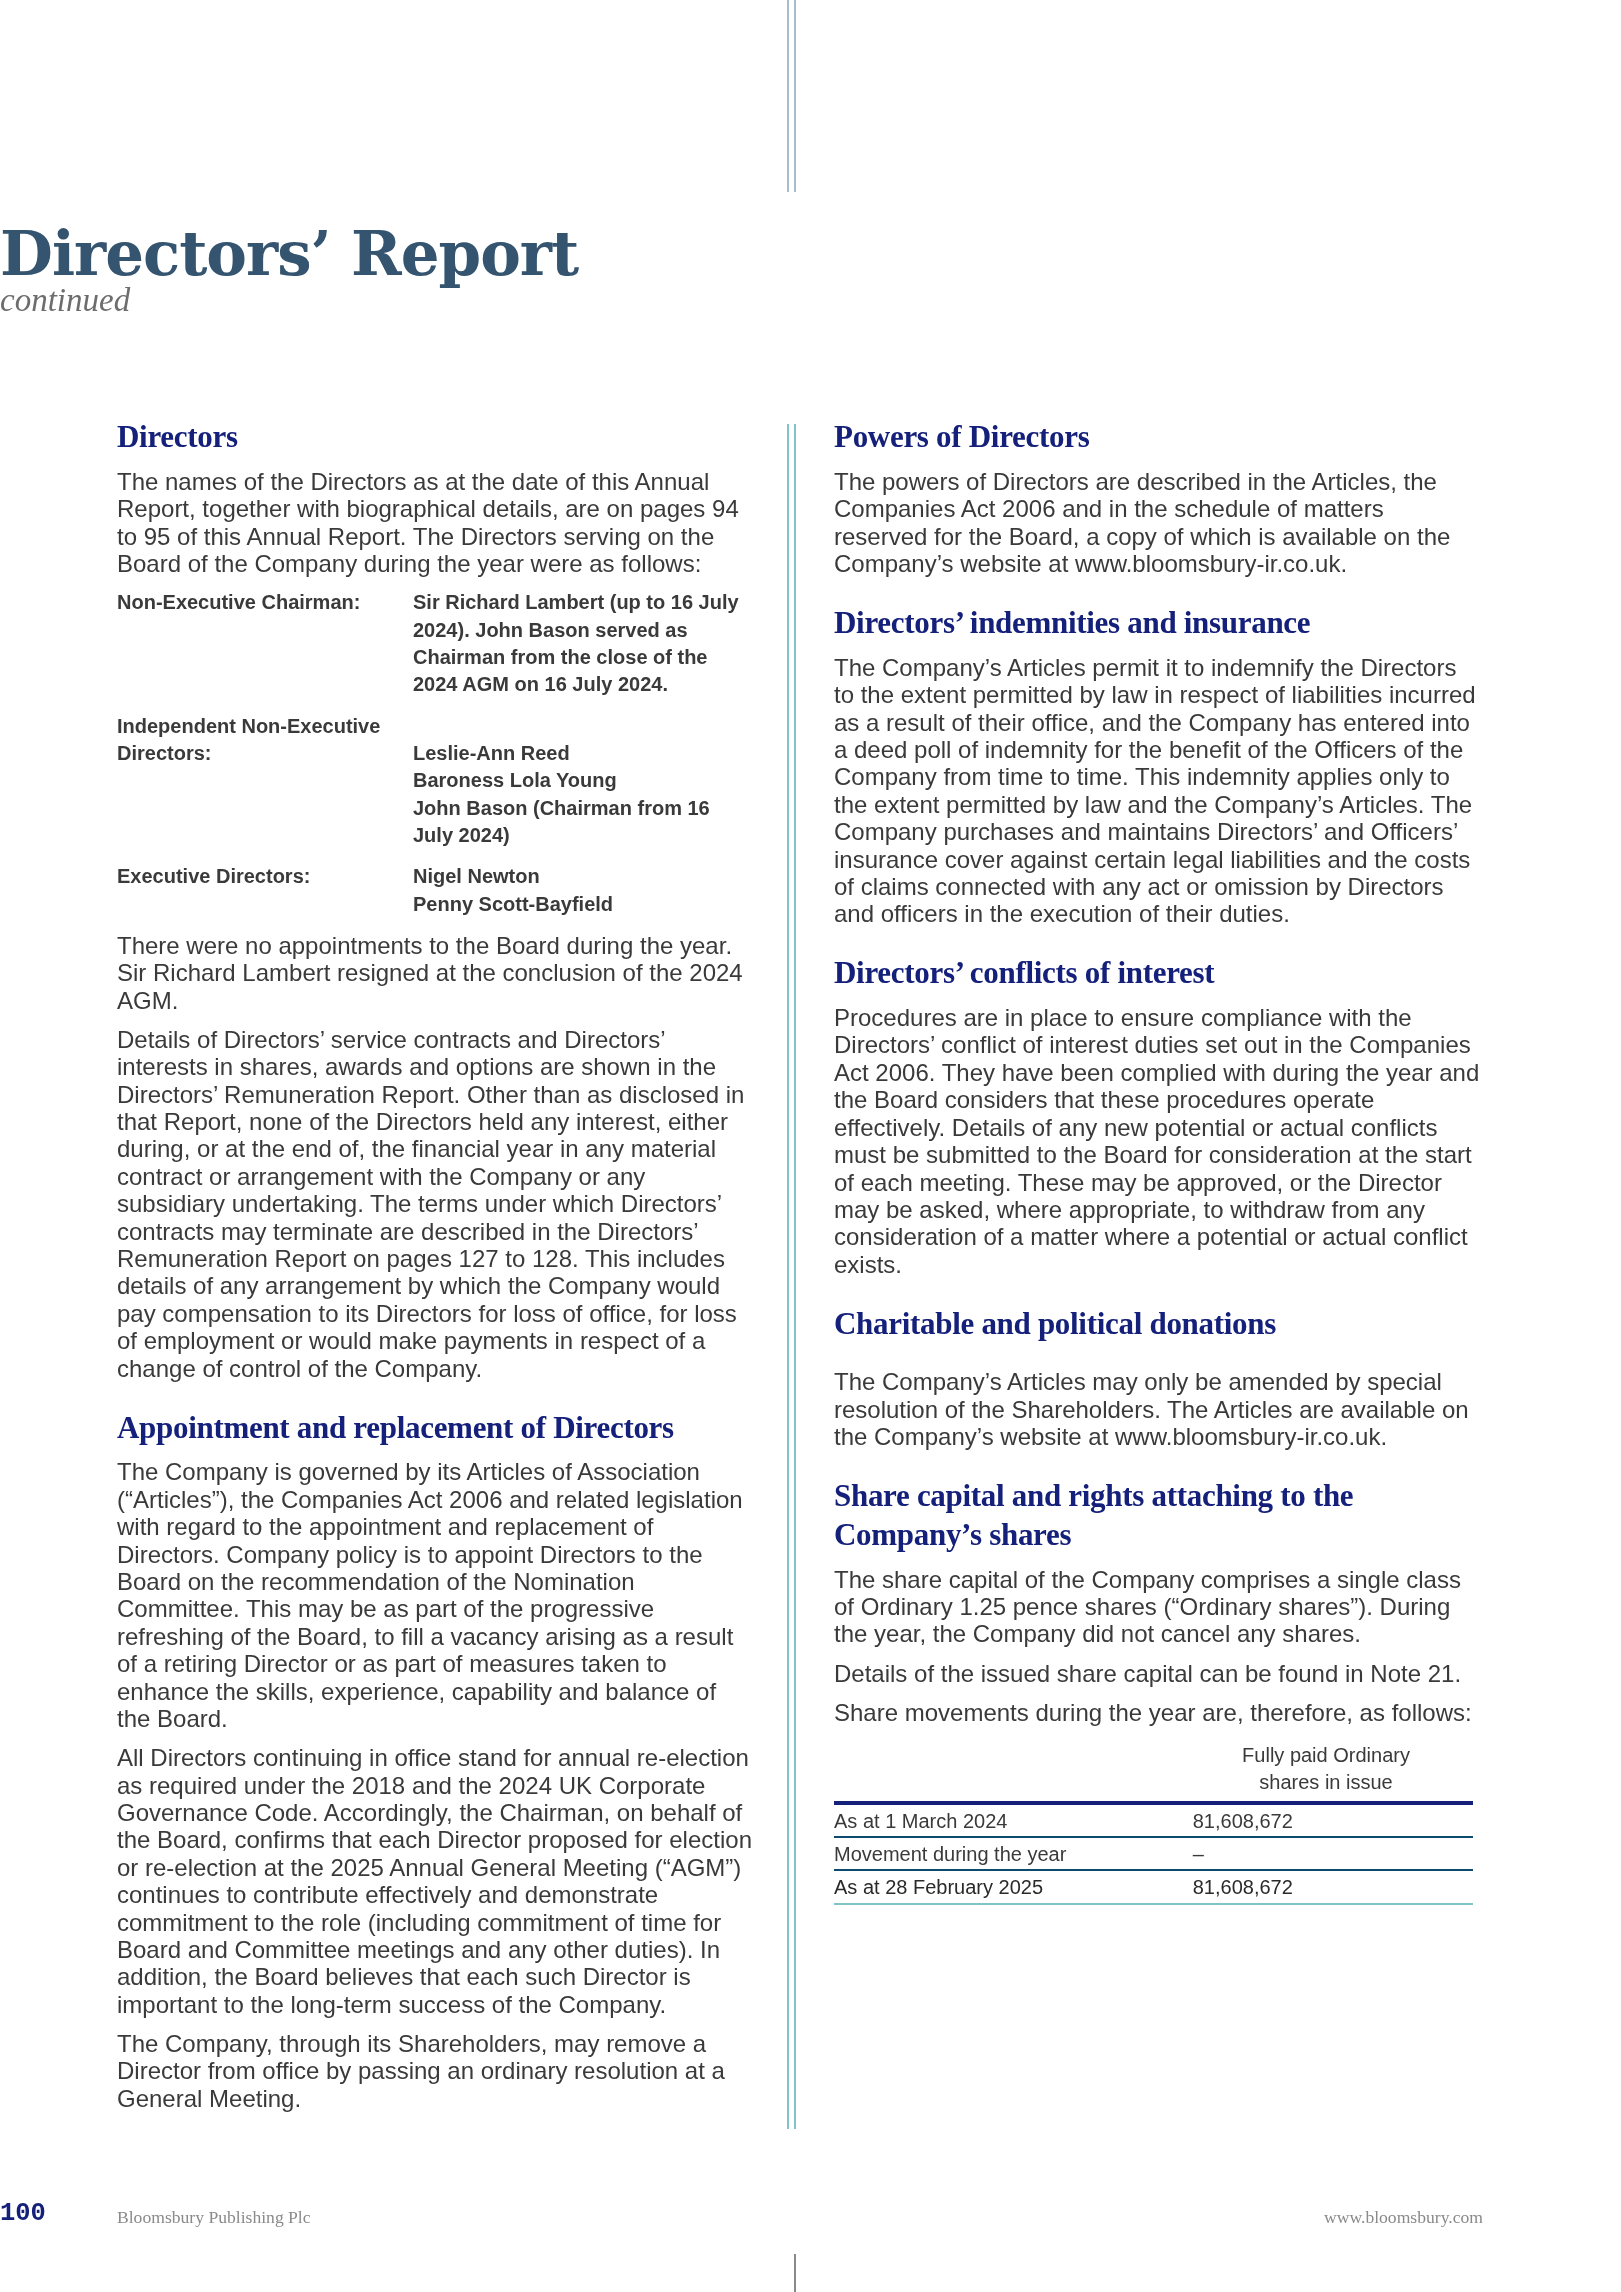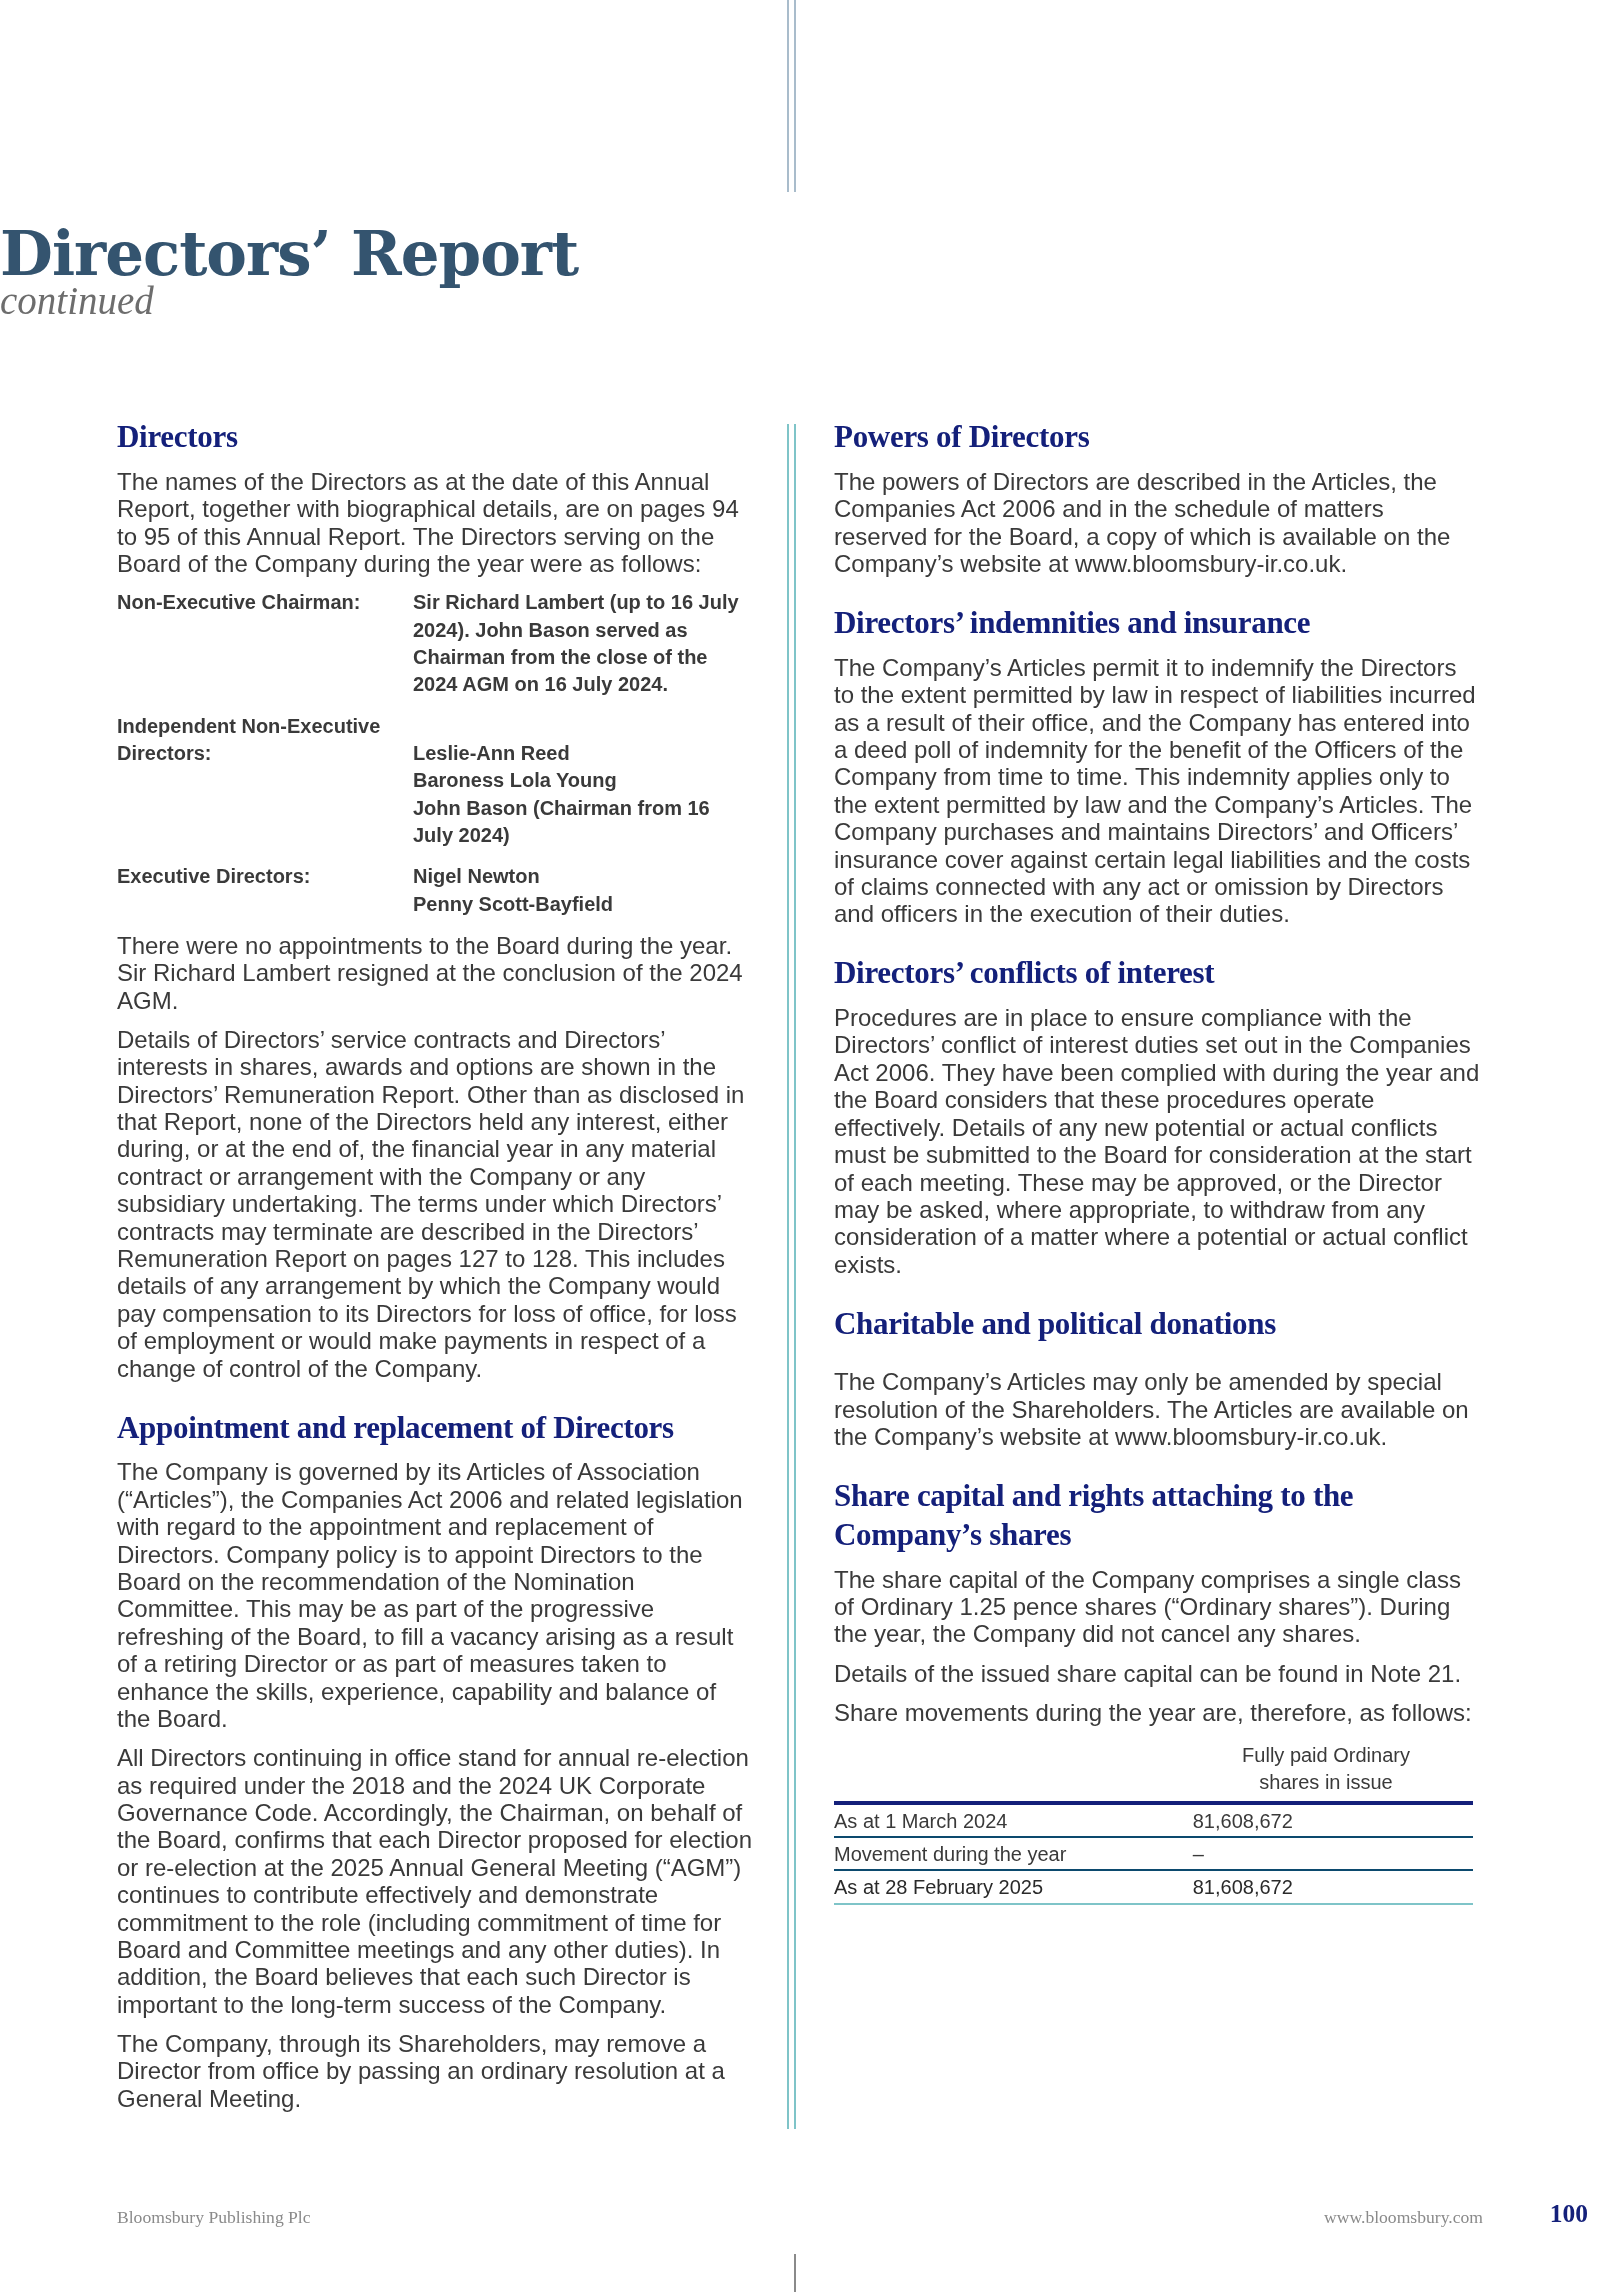--- a/index.html
+++ b/index.html
@@ -8,21 +8,21 @@
 
   .top-rule { position:absolute; left:787px; top:0; width:8.8px; height:192px;
               border-left:2px solid #a9bccb; border-right:2px solid #a9bccb; box-sizing:border-box; }
   .mid-rule { position:absolute; left:787px; top:424px; width:8.8px; height:1705px;
               border-left:2px solid #7fc4c8; border-right:2px solid #7fc4c8; box-sizing:border-box; }
   .bottom-rule { position:absolute; left:794px; top:2254px; width:2px; height:38px; background:#8a8a8a; }
 
   .title-block { position:absolute; left:0; right:0; top:218px; text-align:left; }
   .page-title { font-family:"DejaVu Serif", serif; font-weight:bold; font-size:61px;
                 color:#34546f; letter-spacing:-1px; line-height:71px; margin:0; }
-  .page-subtitle { font-family:"Liberation Serif", serif; font-style:italic; font-size:39px;
+  .page-subtitle { font-family:"Liberation Serif", serif; font-style:italic; font-size:33px;
                    color:#6d6d6d; line-height:35px; margin-top:-5.9px; }
 
   .col { position:absolute; top:417px; }
   .col-left { left:117px; width:637px; }
   .col-right { left:834px; width:647px; }
 
   h2.section-heading { font-family:"Liberation Serif", serif; font-weight:bold; color:#14207a;
                        font-size:31px; line-height:39px; margin:0 0 11.8px 0; letter-spacing:-0.3px; }
   p.body-text { font-size:24px; line-height:27.4px; margin:0 0 11.8px 0; color:#3a3a3a; }
   .section { margin-bottom:25.5px; }
@@ -35,22 +35,22 @@
 
   table.share-table { width:639px; border-collapse:collapse; margin-top:15.7px; font-size:20px; }
   table.share-table th { text-align:center; font-weight:normal; line-height:27.4px; padding:0 13.7px 3.9px 0;
                          border-bottom:4.9px solid #14207a; color:#3a3a3a; }
   table.share-table td { line-height:27.4px; padding:2.9px 0 1px 0; border-bottom:2px solid #0c4a6e; }
   table.share-table td.val { text-align:left; padding-right:13.7px; }
   table.share-table tr.total td { border-bottom:2.9px solid #7fc4c8; color:#2a2a2a; }
 
   .footer-left { position:absolute; left:117px; top:2207px; font-family:"Liberation Serif", serif;
                  font-size:17.6px; color:#8a8a8a; }
-  .footer-page { position:absolute; left:0; width:1588px; top:2199px; text-align:right;
-                 font-family:Liberation Serif, serif; font-weight:bold; font-size:25.5px; color:#14207a; }
+  .footer-page { position:absolute; left:0; width:1588px; top:2199px; text-align:left;
+                 font-family:Liberation Mono, monospace; font-weight:bold; font-size:25.5px; color:#14207a; }
   .footer-right { position:absolute; right:138px; top:2207px; font-family:"Liberation Serif", serif;
                   font-size:17.6px; color:#8a8a8a; }
 </style>
 </head>
 <body>
 
 <div class="top-rule"></div>
 
 <div class="title-block">
   <h1 class="page-title">Directors’ Report</h1>

